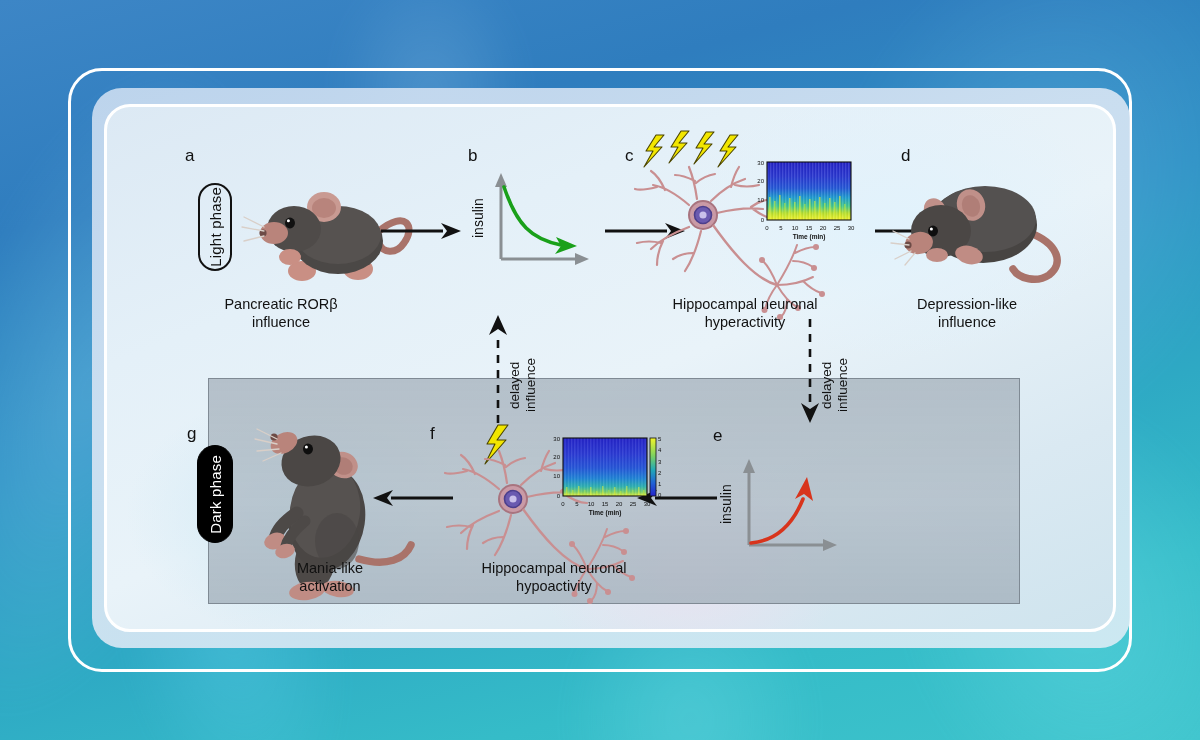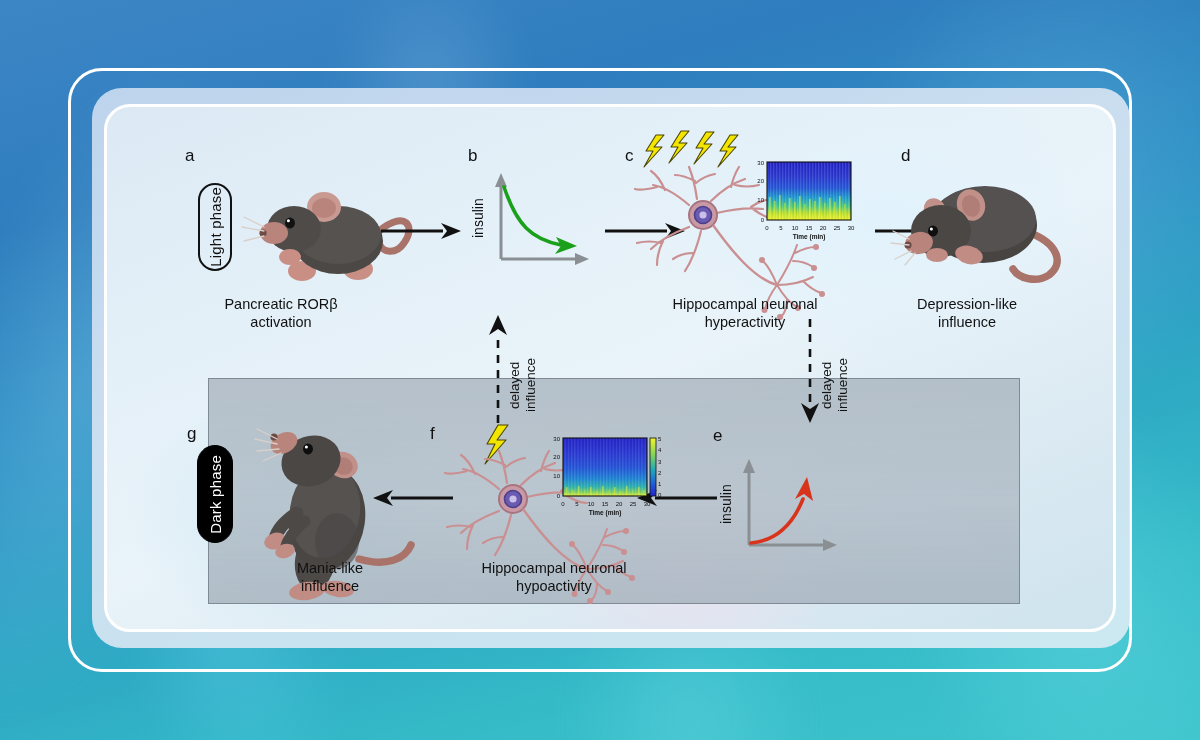--- a/index.html
+++ b/index.html
@@ -150,21 +150,21 @@
       <g stroke="#d9cfc8" stroke-width="1.3" fill="none" stroke-linecap="round">
         <path d="M18 62 L-2 52"></path>
           <path d="M18 66 L-4 62"></path>
           <path d="M18 71 L-2 76"></path>
       </g>
 
       <ellipse cx="44" cy="92" rx="11" ry="8" fill="#c98f84"></ellipse>
     </svg>
 
     <div class="abs caption" style="left:58px;top:188px;width:232px;">Pancreatic RORβ
-activation</div>
+influence</div>
 
     <svg class="abs" style="left:272px;top:113px;" width="86" height="22" viewBox="0 0 86 22">
       <line x1="2" y1="11" x2="64" y2="11" stroke="#111" stroke-width="3.2"></line>
       <path d="M62 3 L82 11 L62 19 L68 11 Z" fill="#111"></path>
     </svg>
 
     <div class="abs plabel" style="left:361px;top:40px;">b</div>
 
     <div class="abs vlabel" style="left:363px;top:76px;height:70px;">insulin</div>
 
@@ -525,16 +525,16 @@
 
       <g stroke="#d9cfc8" stroke-width="1.3" fill="none" stroke-linecap="round">
         <path d="M42 20 L22 10"></path>
           <path d="M42 25 L20 20"></path>
           <path d="M44 30 L22 32"></path>
         <path d="M46 34 L28 42"></path>
       </g>
     </svg>
 
     <div class="abs caption" style="left:118px;top:452px;width:210px;">Mania-like
-influence</div>
+activation</div>
 
   </div>
 </div>
 
 </body></html>

